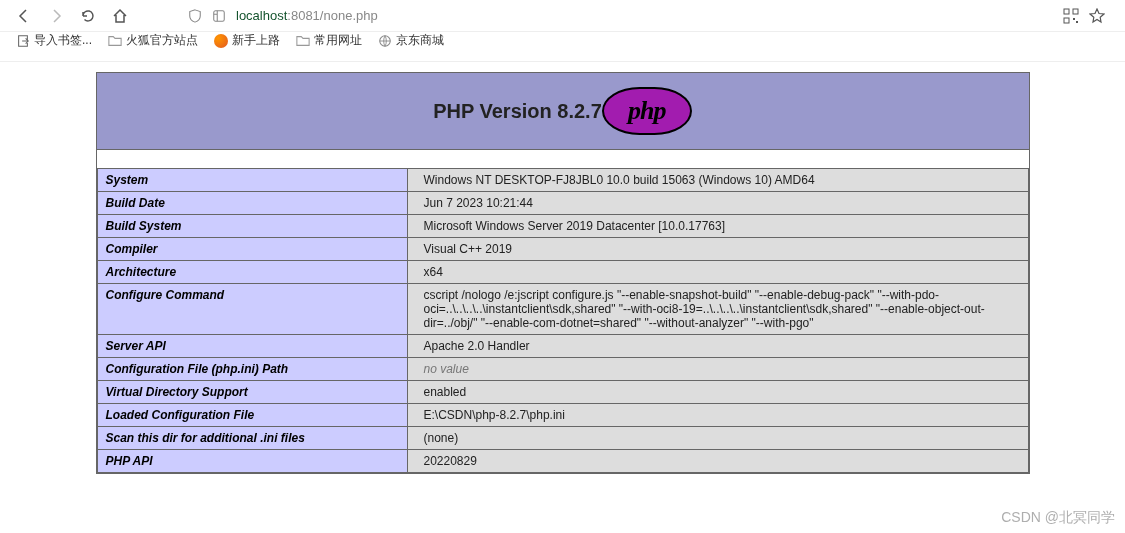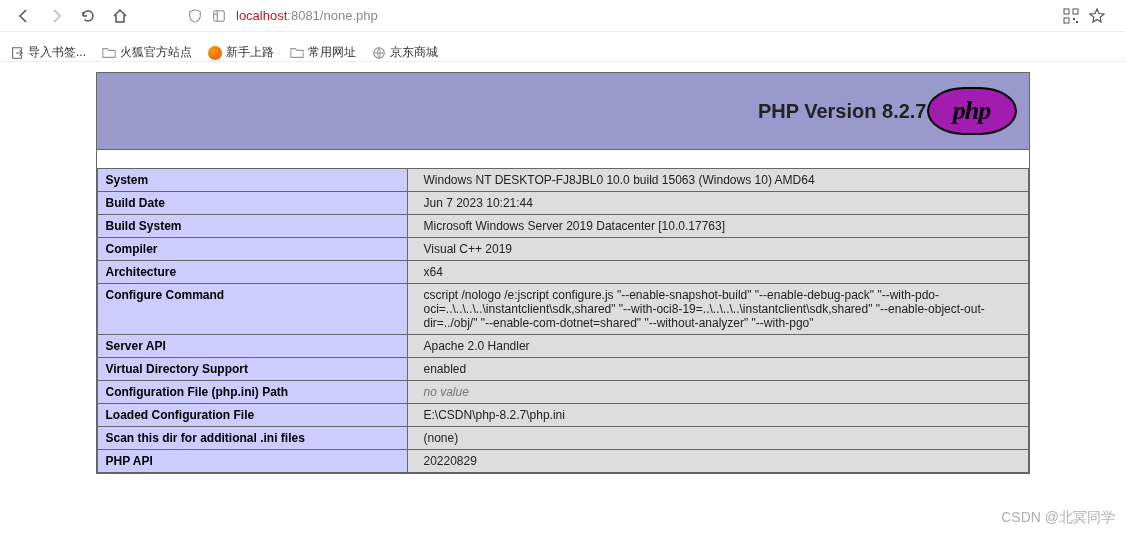--- a/index.html
+++ b/index.html
@@ -2,42 +2,42 @@
 <html><head>
 <meta charset="utf-8">
 <style>
 * { margin: 0; padding: 0; box-sizing: border-box; }
 body { font-family: Arial, "Microsoft YaHei", sans-serif; font-size: 12px; background: #fff; width: 1125px; }
 
 .toolbar { display: flex; align-items: center; height: 32px; padding: 0 10px; gap: 4px; border-bottom: 1px solid #eee; }
 .nav-btn { width: 28px; height: 28px; display: flex; align-items: center; justify-content: center; color: #555; cursor: pointer; border-radius: 4px; }
 .url-bar { flex: 1; display: flex; align-items: center; margin-left: 50px; margin-right: 10px; height: 28px; gap: 10px; }
 .url-text { color: #666; font-size: 13px; }
-.url-host { color: #b91c1c; }
+.url-host { color: #14532d; }
 .url-path { color: #888; }
 .toolbar-right { display: flex; align-items: center; gap: 10px; padding-right: 10px; }
 
-.bookmarks { display: flex; align-items: flex-end; height: 30px; padding: 0 10px; gap: 16px; border-bottom: 1px solid #eee; font-size: 12px; color: #333; }
+.bookmarks { display: flex; align-items: flex-start; height: 30px; padding: 0 16px; gap: 16px; border-bottom: 1px solid #eee; font-size: 12px; color: #333; }
 .bm-item { display: flex; align-items: center; gap: 4px; cursor: pointer; }
 .bm-icon { width: 14px; height: 14px; display: flex; align-items: center; justify-content: center; color: #666; }
 .folder-icon { color: #999; }
 .ff-icon { width: 14px; height: 14px; border-radius: 50%; background: radial-gradient(circle at 30% 30%, #ff9500, #e25822); }
 .jd-icon { width: 14px; height: 14px; color: #888; }
 
 .content { padding: 10px 0 0 0; }
 .center { width: 934px; margin: 0 auto; border: 1px solid #666; }
 
-.header-box { background: #9999cc; border-bottom: 1px solid #666; display: flex; align-items: center; justify-content: flex-end; padding: 14px 12px; }
+.header-box { background: #9999cc; border-bottom: 1px solid #666; display: flex; align-items: center; justify-content: center; padding: 14px 12px; }
 .header-box h1 { font-size: 20px; font-weight: bold; color: #222; }
 .php-logo { background: #a21caf; border: 2px solid #000; border-radius: 50%/60%; width: 90px; height: 48px; display: flex; align-items: center; justify-content: center; }
 .php-logo span { font-family: Georgia, serif; font-style: italic; font-weight: bold; font-size: 26px; color: #000; letter-spacing: -1px; }
 
 .info-table { width: 100%; border-collapse: collapse; margin-top: 18px; }
 .info-table td { border: 1px solid #666; padding: 4px 8px; font-size: 12px; vertical-align: top; }
-.info-table td.e { background: #ccccff; font-weight: bold; width: 310px; color: #000; }
+.info-table td.e { background: #ccccff; font-weight: bold; width: 310px; color: #000; font-style: italic; }
 .info-table td.v { background: #ddd; color: #222; padding-left: 16px; }
 .info-table td.v i { color: #777; font-style: italic; }
 
 .watermark { position: fixed; bottom: 6px; right: 10px; color: rgba(120,120,120,0.6); font-size: 14px; pointer-events: none; }
 
 svg { display: block; }
 </style>
 </head>
 <body>
 
@@ -170,28 +170,28 @@
           </tr>
           <tr>
             <td class="e">Configure Command</td>
             <td class="v">cscript /nologo /e:jscript configure.js "--enable-snapshot-build" "--enable-debug-pack" "--with-pdo-oci=..\..\..\..\instantclient\sdk,shared" "--with-oci8-19=..\..\..\..\instantclient\sdk,shared" "--enable-object-out-dir=../obj/" "--enable-com-dotnet=shared" "--without-analyzer" "--with-pgo"</td>
           </tr>
           <tr>
             <td class="e">Server API</td>
             <td class="v">Apache 2.0 Handler</td>
           </tr>
           <tr>
+            <td class="e">Configuration File (php.ini) Path</td>
+            <td class="v"><i>no value</i></td>
+          </tr>
+          <tr>
             <td class="e">Virtual Directory Support</td>
             <td class="v">enabled</td>
           </tr>
           <tr>
-            <td class="e">Configuration File (php.ini) Path</td>
-            <td class="v"><i>no value</i></td>
-          </tr>
-          <tr>
             <td class="e">Loaded Configuration File</td>
             <td class="v">E:\CSDN\php-8.2.7\php.ini</td>
           </tr>
           <tr>
             <td class="e">Scan this dir for additional .ini files</td>
             <td class="v">(none)</td>
           </tr>
           <tr>
             <td class="e">PHP API</td>
             <td class="v">20220829</td>

